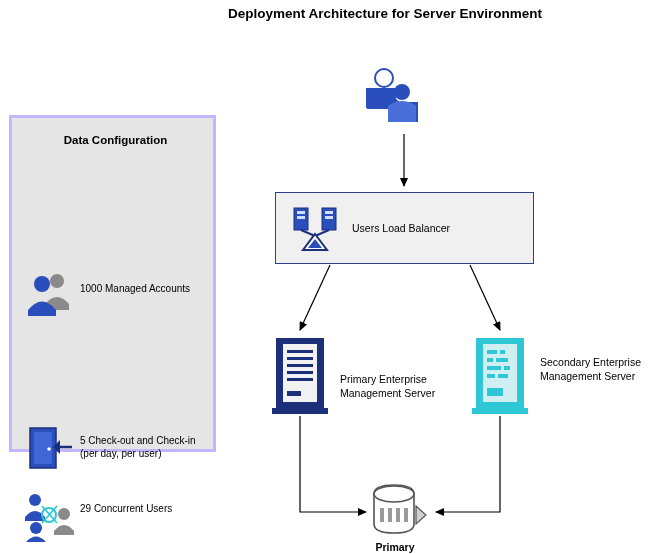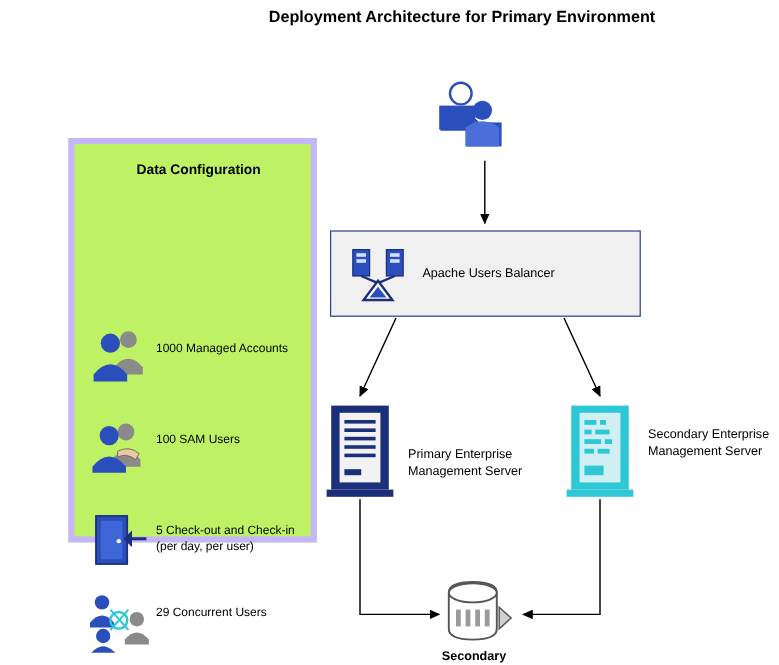--- a/index.html
+++ b/index.html
@@ -31,24 +31,23 @@
     font-weight: bold;
     line-height: 19px;
   }
   
   .panel {
     position: absolute;
     left: 9px;
     top: 115px;
     width: 207px;
     height: 337px;
-    border: 5px solid #c4b5fd;
-    background: #bef264;
+    border: 3px solid #c4b5fd;
+    background: #e5e5e5;
     box-sizing: border-box;
-    margin-left: 48px;
   }
   .panel-title {
     position: absolute;
     left: 0;
     top: 16px;
     width: 207px;
     text-align: center;
     font-size: 11.5px;
     font-weight: bold;
   }
@@ -131,21 +130,21 @@
     height: 554px;
     pointer-events: none;
   }
 </style>
 </head>
 <body>
 
 <div id="stage">
 
   <div class="title">
-    <div>Deployment Architecture for Primary Environment</div>
+    <div>Deployment Architecture for Server Environment</div>
   </div>
 
   <svg class="connector-layer" viewBox="0 0 649 554" width="649" height="554">
     <defs>
       <marker id="arrowhead" markerWidth="9" markerHeight="8" refX="8" refY="4" orient="auto" markerUnits="userSpaceOnUse">
         <path d="M0,0 L9,4 L0,8 z" fill="#000000"></path>
       </marker>
       <marker id="arrowheadL" markerWidth="9" markerHeight="8" refX="8" refY="4" orient="auto" markerUnits="userSpaceOnUse">
         <path d="M0,0 L9,4 L0,8 z" fill="#000000"></path>
       </marker>
@@ -170,32 +169,20 @@
         <svg width="52" height="52" viewBox="0 0 52 52">
           <circle cx="33" cy="11" r="7" fill="#8a8a8a"></circle>
           <path d="M21 34 q12 -14 24 0 v6 h-24 z" fill="#8a8a8a"></path>
           <circle cx="18" cy="14" r="8" fill="#2a4fbd"></circle>
           <path d="M4 40 q14 -17 28 0 v6 h-28 z" fill="#2a4fbd"></path>
         </svg>
       </span>
       <span class="row-label">1000 Managed Accounts</span>
     </div>
 
-    <div class="panel-row row1">
-      <span class="icon-wrap">
-        <svg width="52" height="52" viewBox="0 0 52 52">
-          <circle cx="31" cy="12" r="7" fill="#8a8a8a"></circle>
-          <path d="M19 35 q12 -14 24 0 v6 h-24 z" fill="#8a8a8a"></path>
-          <circle cx="17" cy="15" r="8" fill="#2a4fbd"></circle>
-          <path d="M3 41 q14 -17 28 0 v5 h-28 z" fill="#2a4fbd"></path>
-          <path d="M24 28 q10 -5 18 2 l-3 5 q-8 -6 -15 -2 z" fill="#e8c9a0" stroke="#6a6a6a" stroke-width="0.8"></path>
-        </svg>
-      </span>
-      <span class="row-label">100 SAM Users</span>
-    </div>
 
     <div class="panel-row row2">
       <span class="icon-wrap">
         <svg width="52" height="52" viewBox="0 0 52 52">
           <rect x="6" y="6" width="26" height="40" fill="#2a4fbd" stroke="#1b2f7a" stroke-width="1.5"></rect>
           <rect x="10" y="10" width="18" height="32" fill="#3f66d6"></rect>
           <circle cx="25" cy="27" r="1.8" fill="#ffffff"></circle>
           <line x1="33" y1="25" x2="48" y2="25" stroke="#1b2f7a" stroke-width="2.5"></line>
           <path d="M36,18 L29,25 L36,32 z" fill="#1b2f7a"></path>
         </svg>
@@ -245,21 +232,21 @@
       <rect x="9" y="12" width="8" height="3" fill="#cfe0ff"></rect>
       <rect x="34" y="4" width="14" height="22" fill="#2a4fbd" stroke="#1b2f7a"></rect>
       <rect x="37" y="7" width="8" height="3" fill="#cfe0ff"></rect>
       <rect x="37" y="12" width="8" height="3" fill="#cfe0ff"></rect>
       <line x1="13" y1="26" x2="27" y2="32" stroke="#1b2f7a" stroke-width="2"></line>
       <line x1="41" y1="26" x2="27" y2="32" stroke="#1b2f7a" stroke-width="2"></line>
       <path d="M27,30 L39,46 L15,46 z" fill="#ffffff" stroke="#1b2f7a" stroke-width="2"></path>
       <path d="M27,35 L34,44 L20,44 z" fill="#2a4fbd"></path>
     </svg>
   </div>
-  <div class="lb-label">Apache Users Balancer</div>
+  <div class="lb-label">Users Load Balancer</div>
 
   <div class="node" style="left:272px; top:334px; width:56px; height:82px;">
     <svg width="56" height="82" viewBox="0 0 56 82">
       <rect x="4" y="4" width="48" height="70" fill="#1b2f7a"></rect>
       <rect x="11" y="10" width="34" height="58" fill="#f2f2f2"></rect>
       <rect x="15" y="16" width="26" height="3" fill="#1b2f7a"></rect>
       <rect x="15" y="23" width="26" height="3" fill="#1b2f7a"></rect>
       <rect x="15" y="30" width="26" height="3" fill="#1b2f7a"></rect>
       <rect x="15" y="37" width="26" height="3" fill="#1b2f7a"></rect>
       <rect x="15" y="44" width="26" height="3" fill="#1b2f7a"></rect>
@@ -294,15 +281,15 @@
       <path d="M6,12 q0,-9 20,-9 q20,0 20,9 v30 q0,9 -20,9 q-20,0 -20,-9 z" fill="#ffffff" stroke="#555555" stroke-width="1.6"></path>
       <ellipse cx="26" cy="12" rx="20" ry="8" fill="#ffffff" stroke="#555555" stroke-width="1.6"></ellipse>
       <rect x="12" y="26" width="4" height="14" fill="#9a9a9a"></rect>
       <rect x="20" y="26" width="4" height="14" fill="#9a9a9a"></rect>
       <rect x="28" y="26" width="4" height="14" fill="#9a9a9a"></rect>
       <rect x="36" y="26" width="4" height="14" fill="#9a9a9a"></rect>
       <path d="M48,24 L58,33 L48,42 z" fill="#d0d0d0" stroke="#555555" stroke-width="1.2"></path>
       <path d="M0,24 L-1,33 L0,42 z" fill="#d0d0d0"></path>
     </svg>
   </div>
-  <div class="db-label">Secondary</div>
+  <div class="db-label">Primary</div>
 
 </div>
 
 </body></html>

